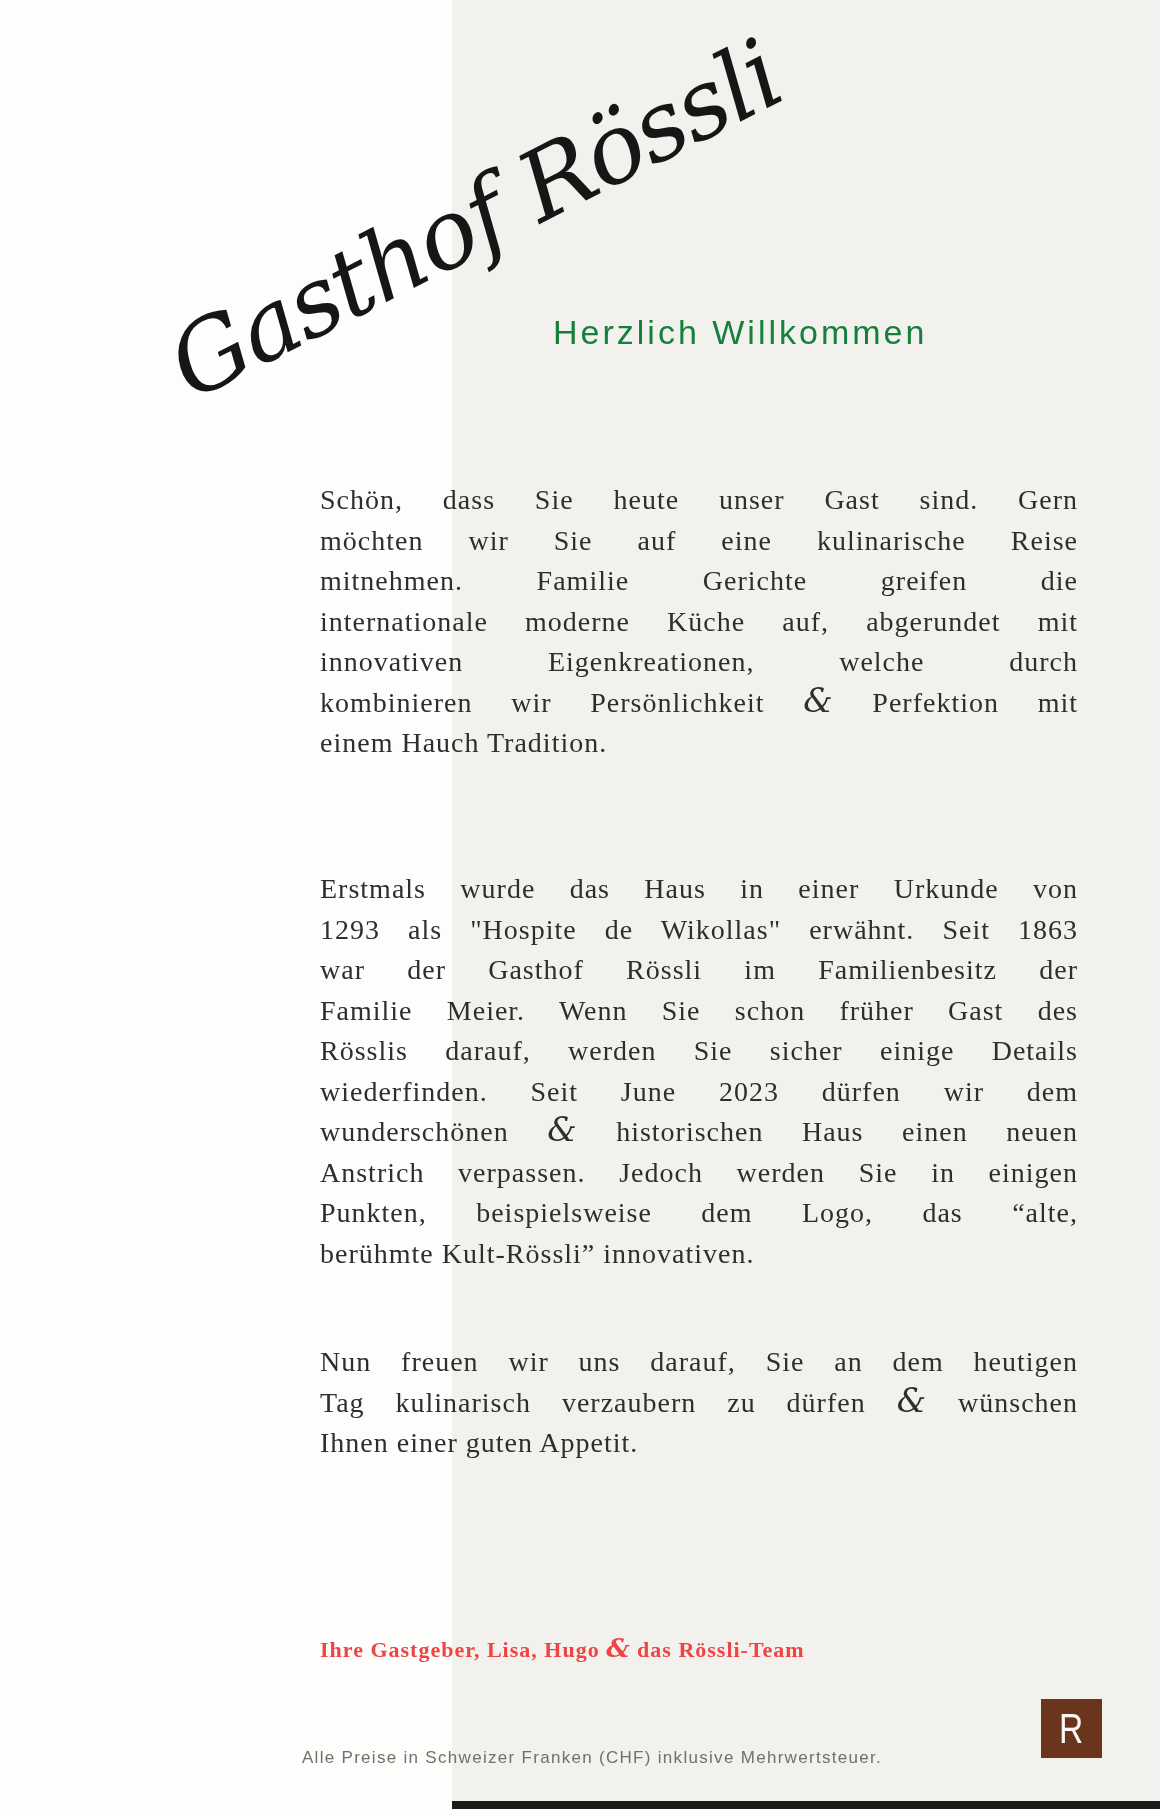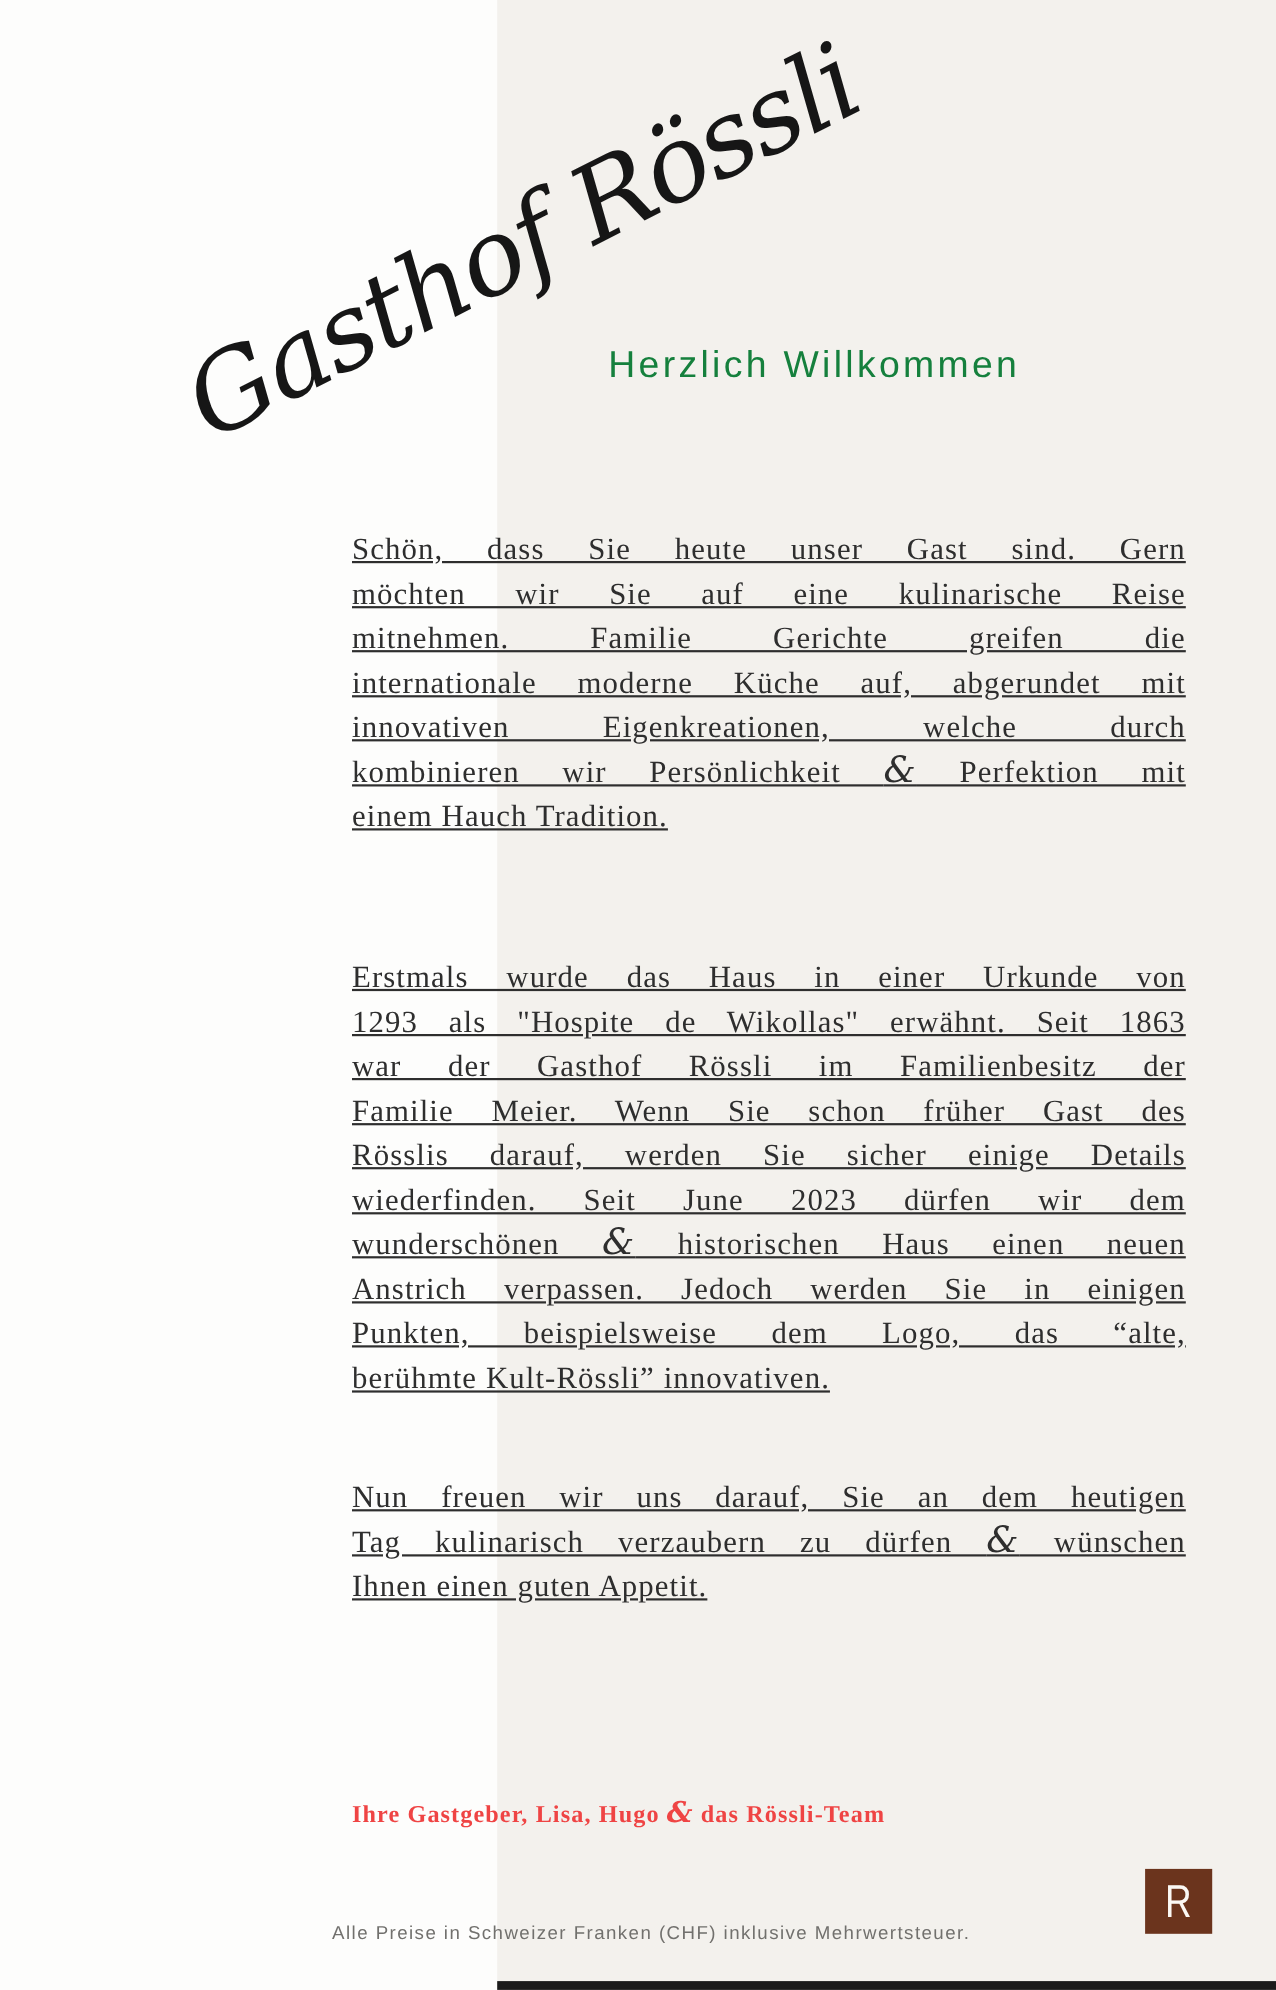--- a/index.html
+++ b/index.html
@@ -36,21 +36,20 @@
   
   .copy{position:absolute;left:320px;width:758px;color:#2e2e2e;}
   .para{position:absolute;left:0;width:758px;}
   .para-1{top:480px;}
   .para-2{top:869px;}
   .para-3{top:1342px;}
   .line{
     font-size:28px;line-height:40.5px;letter-spacing:1px;
     text-align:justify;text-align-last:justify;
     white-space:normal;
-    text-decoration:underline;
   }
   .line.last{text-align-last:left;}
   .amp{
     font-family:"DejaVu Serif","Liberation Serif",serif;
     font-style:italic;font-size:1.18em;line-height:1;
   }
 
   .signoff{
     position:absolute;left:320px;top:1636px;width:758px;
     font-size:22px;letter-spacing:1px;color:#ef4444;white-space:nowrap;font-weight:bold;
@@ -107,21 +106,21 @@
       <div class="line">Rösslis darauf, werden Sie sicher einige Details</div>
       <div class="line">wiederfinden. Seit June 2023 dürfen wir dem</div>
       <div class="line">wunderschönen <span class="amp">&amp;</span> historischen Haus einen neuen</div>
       <div class="line">Anstrich verpassen. Jedoch werden Sie in einigen</div>
       <div class="line">Punkten, beispielsweise dem Logo, das “alte,</div>
       <div class="line last">berühmte Kult-Rössli” innovativen.</div>
     </div>
     <div class="para para-3">
       <div class="line">Nun freuen wir uns darauf, Sie an dem heutigen</div>
       <div class="line">Tag kulinarisch verzaubern zu dürfen <span class="amp">&amp;</span> wünschen</div>
-      <div class="line last">Ihnen einen guten Appetit.</div>
+      <div class="line last">Ihnen einer guten Appetit.</div>
     </div>
   </div>
 
 <div class="signoff">Ihre Gastgeber, Lisa, Hugo <span class="amp">&amp;</span> das Rössli-Team</div>
 
 <div class="price-note">Alle Preise in Schweizer Franken (CHF) inklusive Mehrwertsteuer.</div>
 
 <div class="brand-mark">
   <span>R</span>
 </div>

